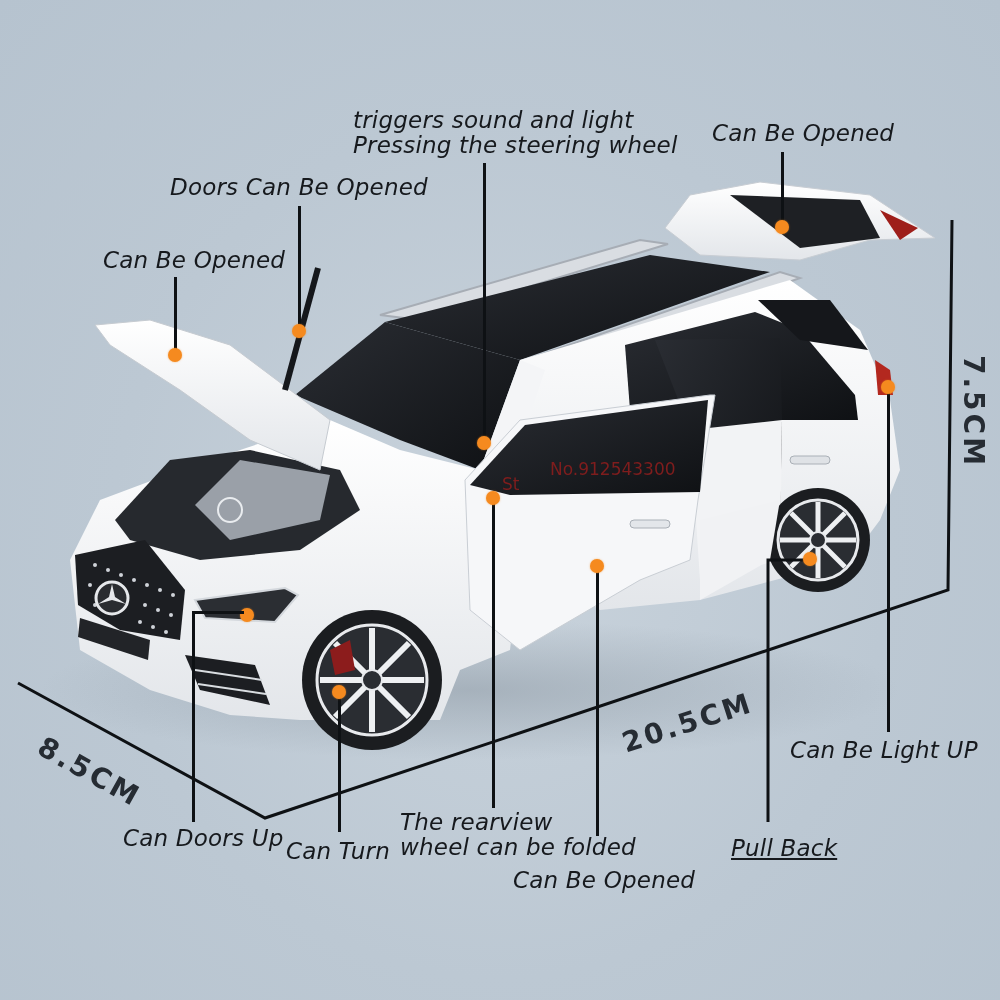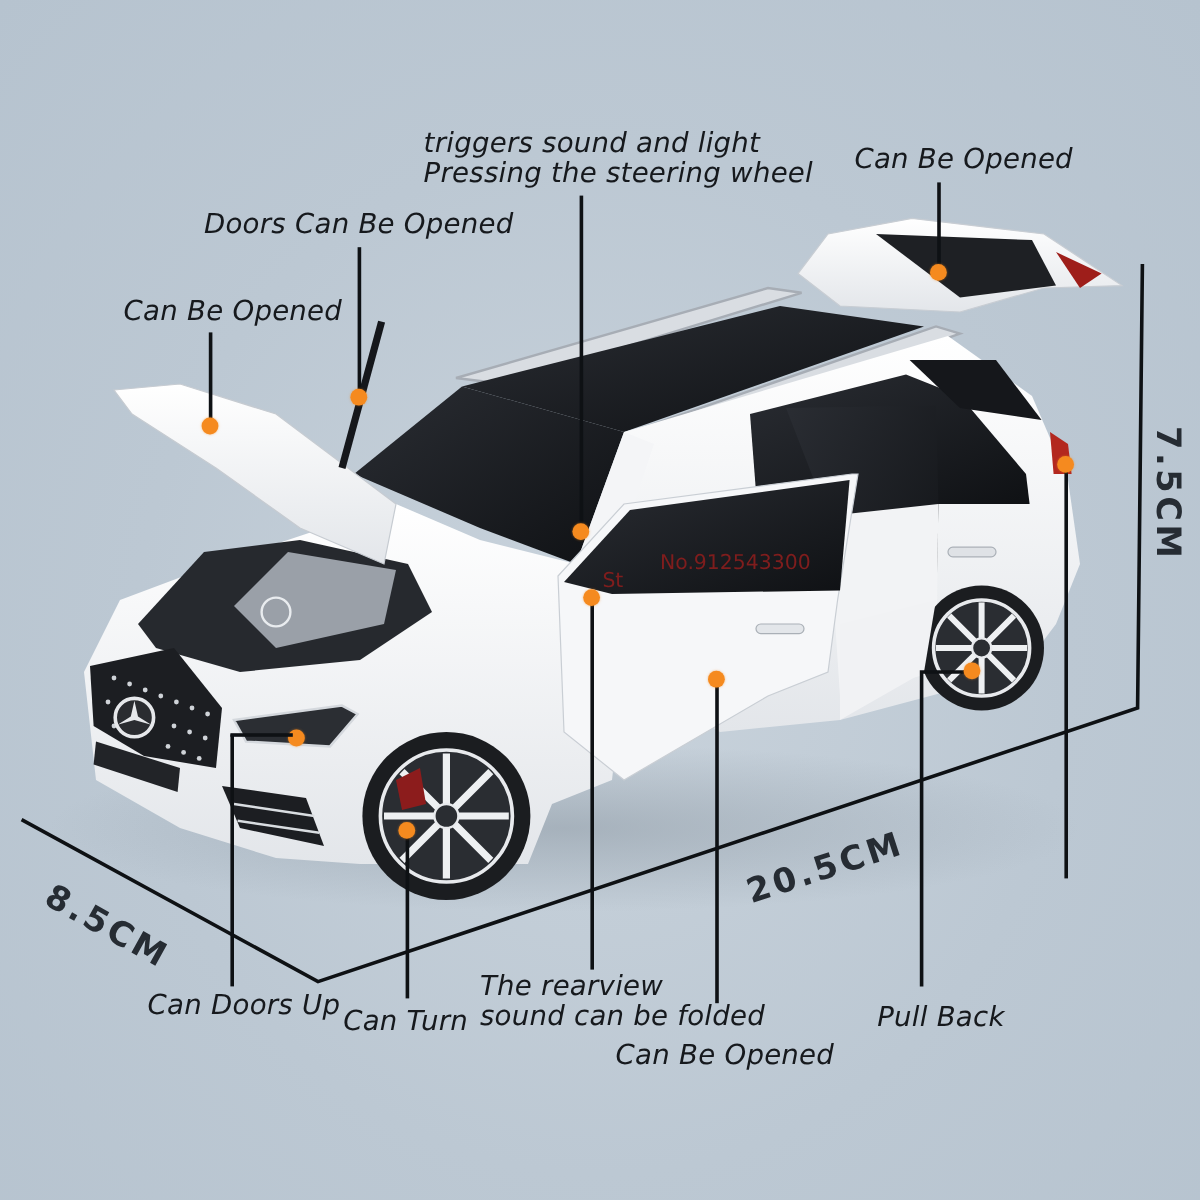--- a/index.html
+++ b/index.html
@@ -204,25 +204,26 @@
   <div class="stamp" style="left:472px; top:474px;">St</div>
   <div class="stamp" style="left:520px; top:459px;">No.912543300</div>
 
   <div class="label" style="left:353px; top:108px;">
     <div>triggers sound and light</div>
     <div>Pressing the steering wheel</div>
   </div>
   <div class="label" style="left:712px; top:121px;">Can Be Opened</div>
   <div class="label" style="left:170px; top:175px;">Doors Can Be Opened</div>
   <div class="label" style="left:103px; top:248px;">Can Be Opened</div>
+  <div class="label" style="left:790px; top:738px;">Can Be Light UP</div>
   <div class="label" style="left:123px; top:826px;">Can Doors Up</div>
   <div class="label" style="left:286px; top:839px;font-style:italic;">Can Turn</div>
   <div class="label" style="left:400px; top:810px;">
     <div>The rearview</div>
-    <div>sound can be folded</div>
+    <div>wheel can be folded</div>
   </div>
   <div class="label" style="left:513px; top:868px;">Can Be Opened</div>
-  <div class="label" style="left:731px; top:836px;">Pull Back</div>
+  <div class="label" style="left:731px; top:836px;text-decoration:underline;">Pull Back</div>
 
   <div class="dim" style="left:618px; top:728px; transform: rotate(-18deg);">20.5CM</div>
   <div class="dim" style="left:48px; top:730px; transform: rotate(29deg);">8.5CM</div>
   <div class="dim" style="left:990px; top:355px; transform: rotate(90deg);">7.5CM</div>
 </div>
 
 </body></html>

